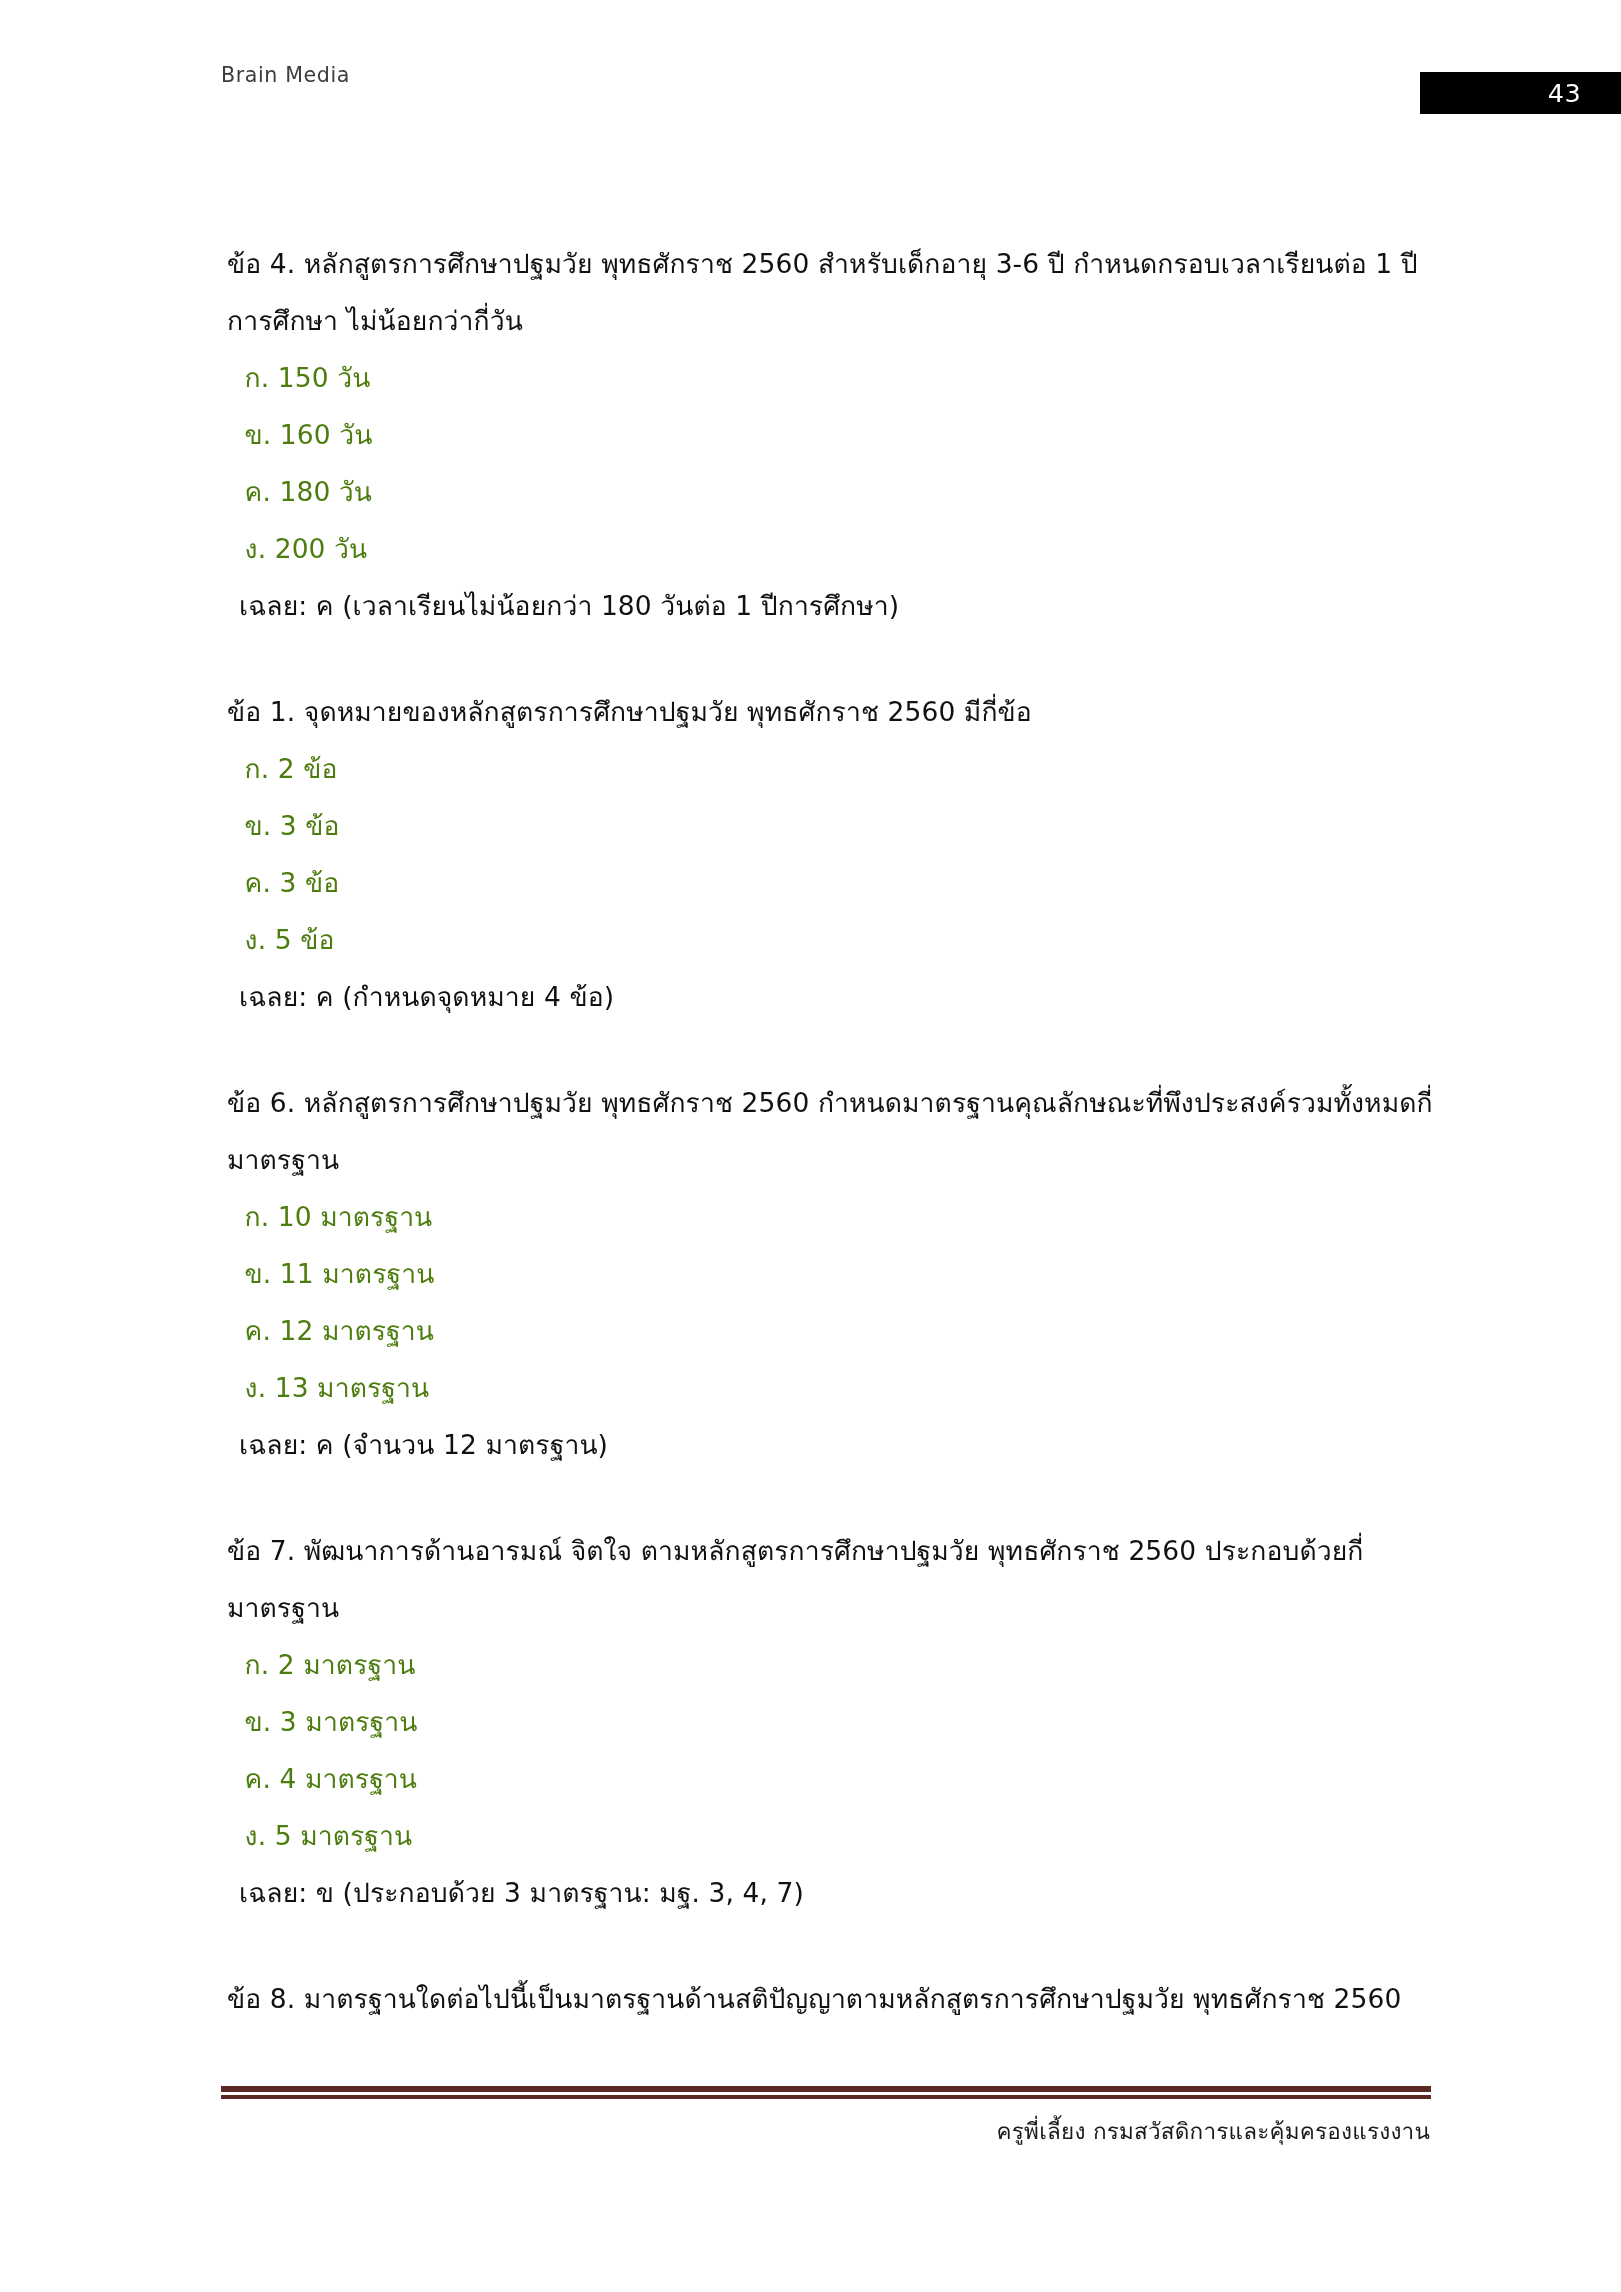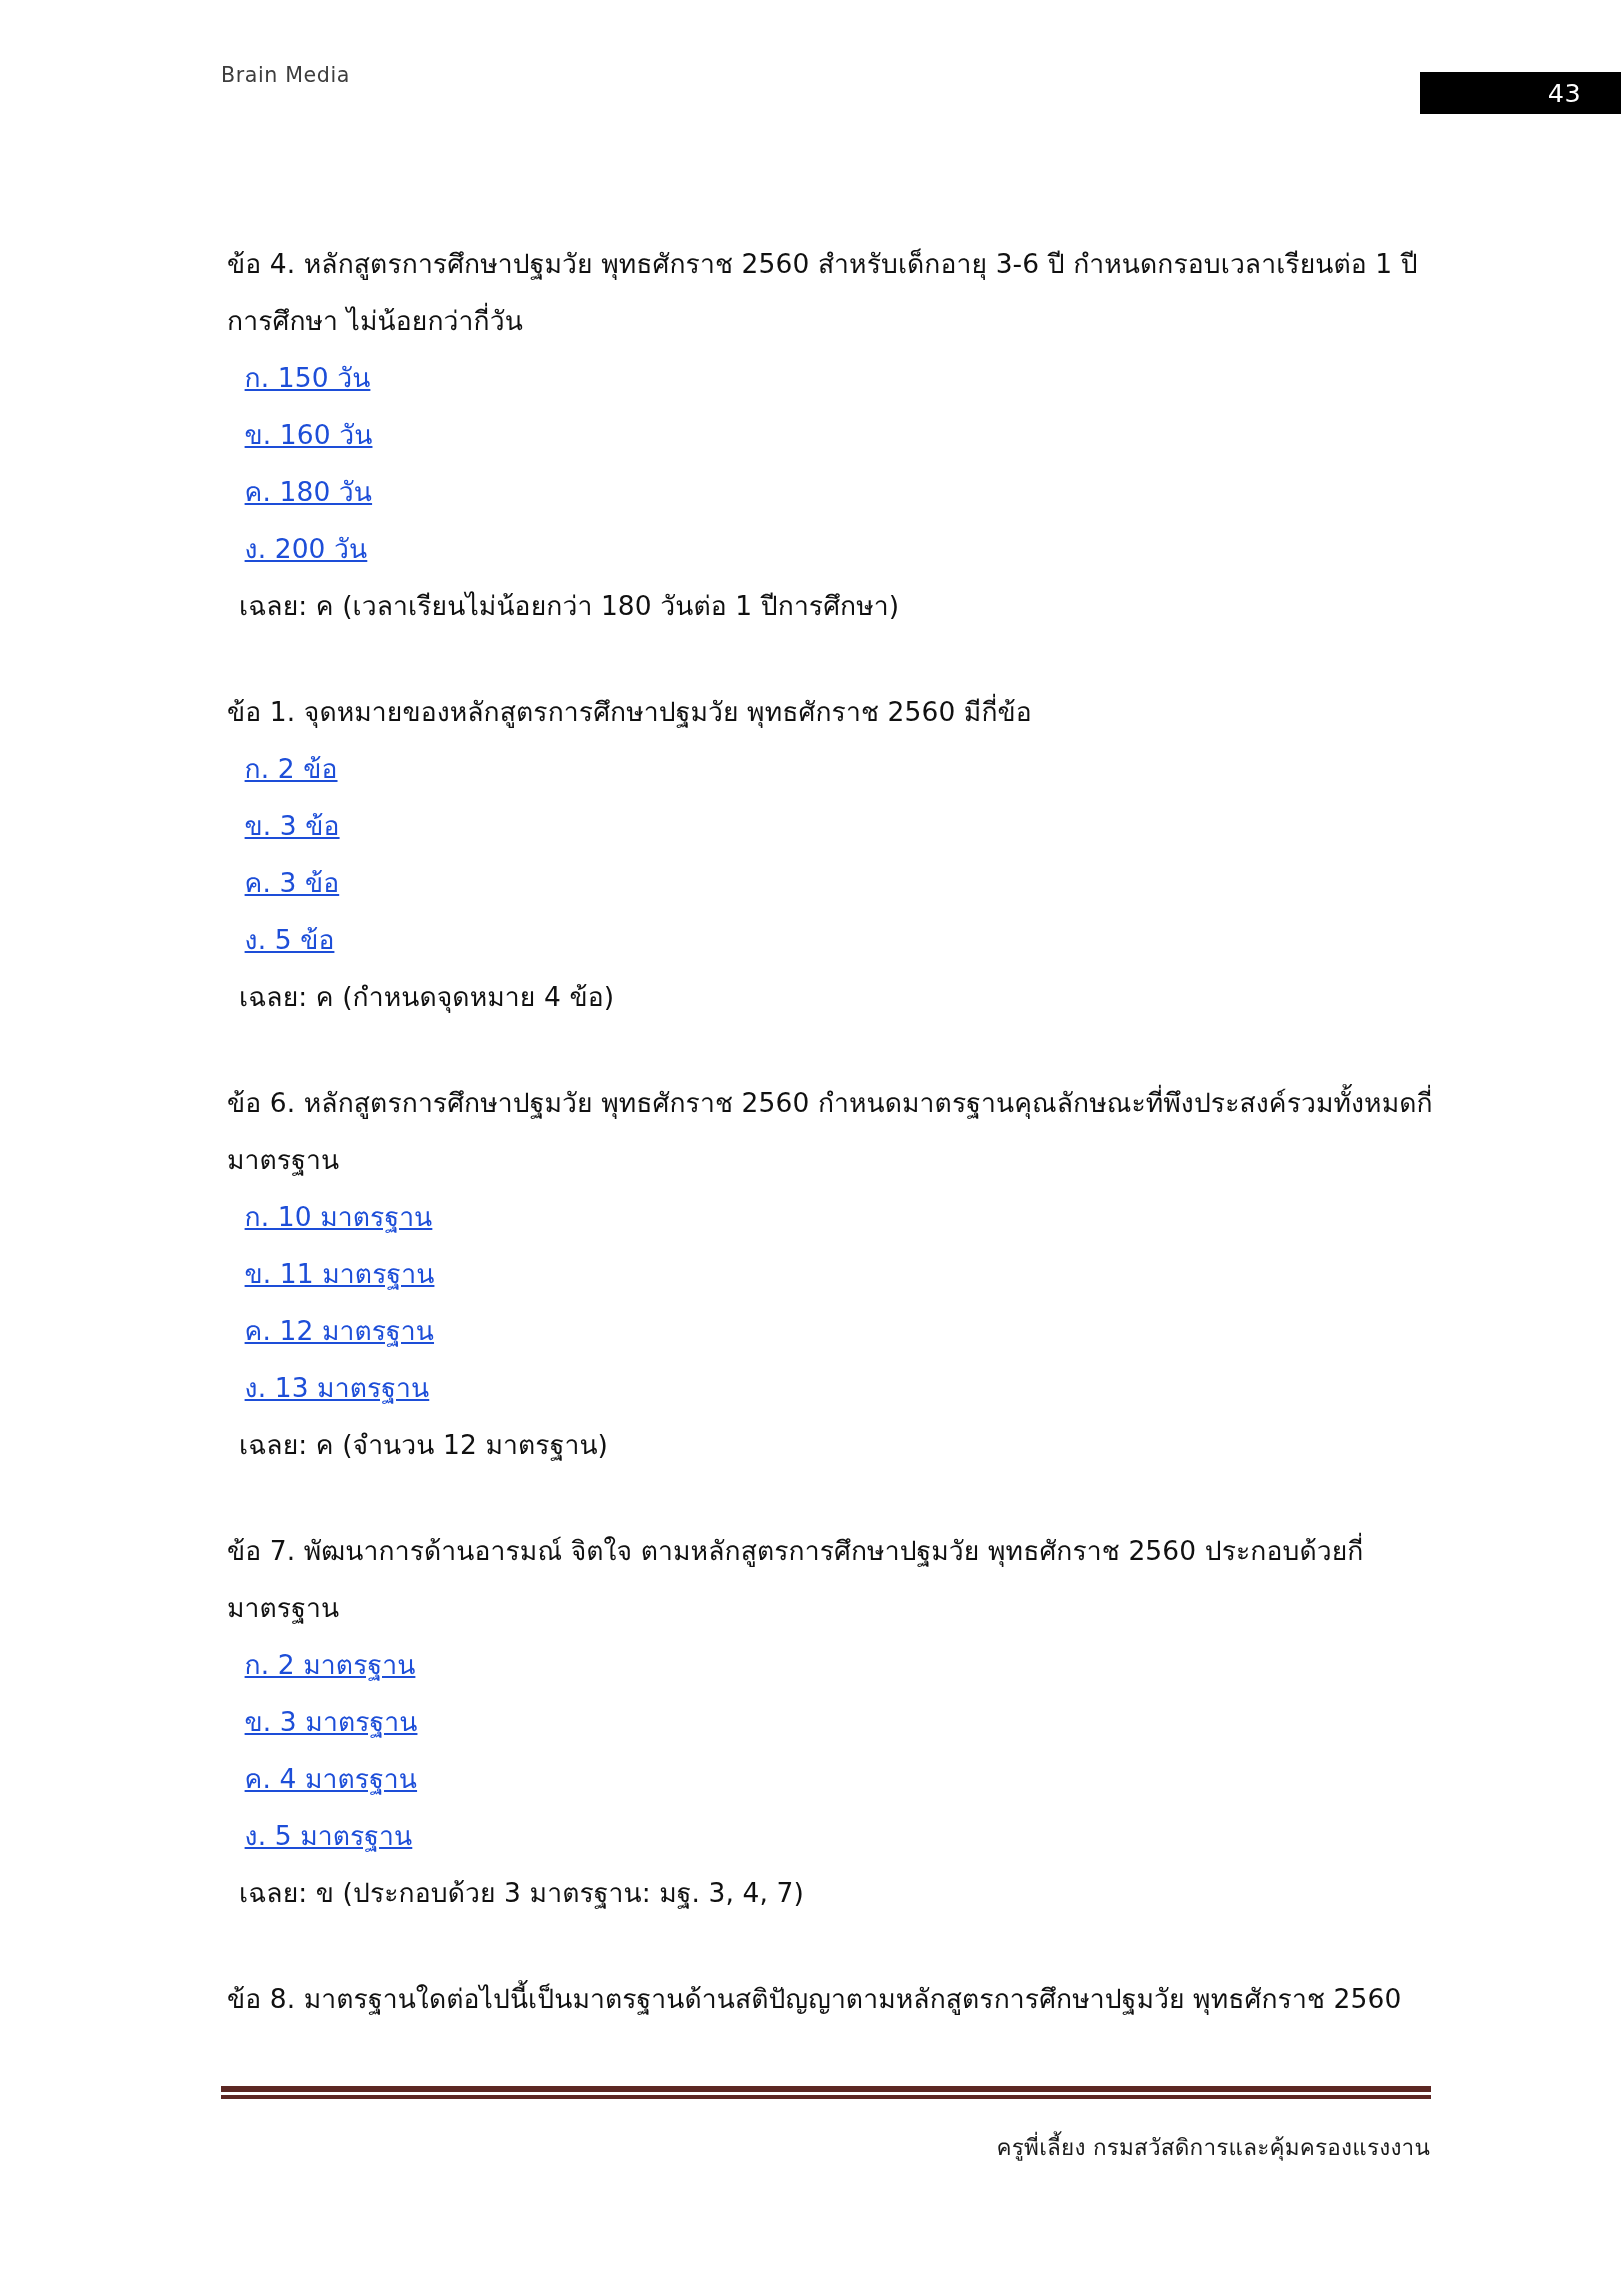--- a/index.html
+++ b/index.html
@@ -66,25 +66,24 @@
   .qstem {
     font-size: 26.5px;
     line-height: 57px;
     color: #111111;
     margin: 0 0 0 0;
     letter-spacing: 0.1px;
   }
   .opt {
     font-size: 26.5px;
     line-height: 57px;
-    color: #1d4ed8;
+    color: #4d7c0f;
     margin-left: 17.6px;
     letter-spacing: 0.1px;
     white-space: nowrap;
-    text-decoration: underline;
   }
   .ans {
     font-size: 26.5px;
     line-height: 57px;
     color: #111111;
     margin-left: 12px;
     letter-spacing: 0.1px;
     white-space: nowrap;
   }
   .gap {
@@ -121,21 +120,20 @@
   }
   .footer-text {
     position: absolute;
     left: 0;
     top: 27.4px;
     width: 1430px;
     text-align: right;
     font-size: 22.5px;
     color: #1a1a1a;
     letter-spacing: 0.2px;
-    margin-top: 16px;
   }
 </style>
 </head>
 <body>
 
 <div class="page">
 
   <div class="header">
     <div class="brand">Brain Media</div>
     <div class="page-badge">43</div>

